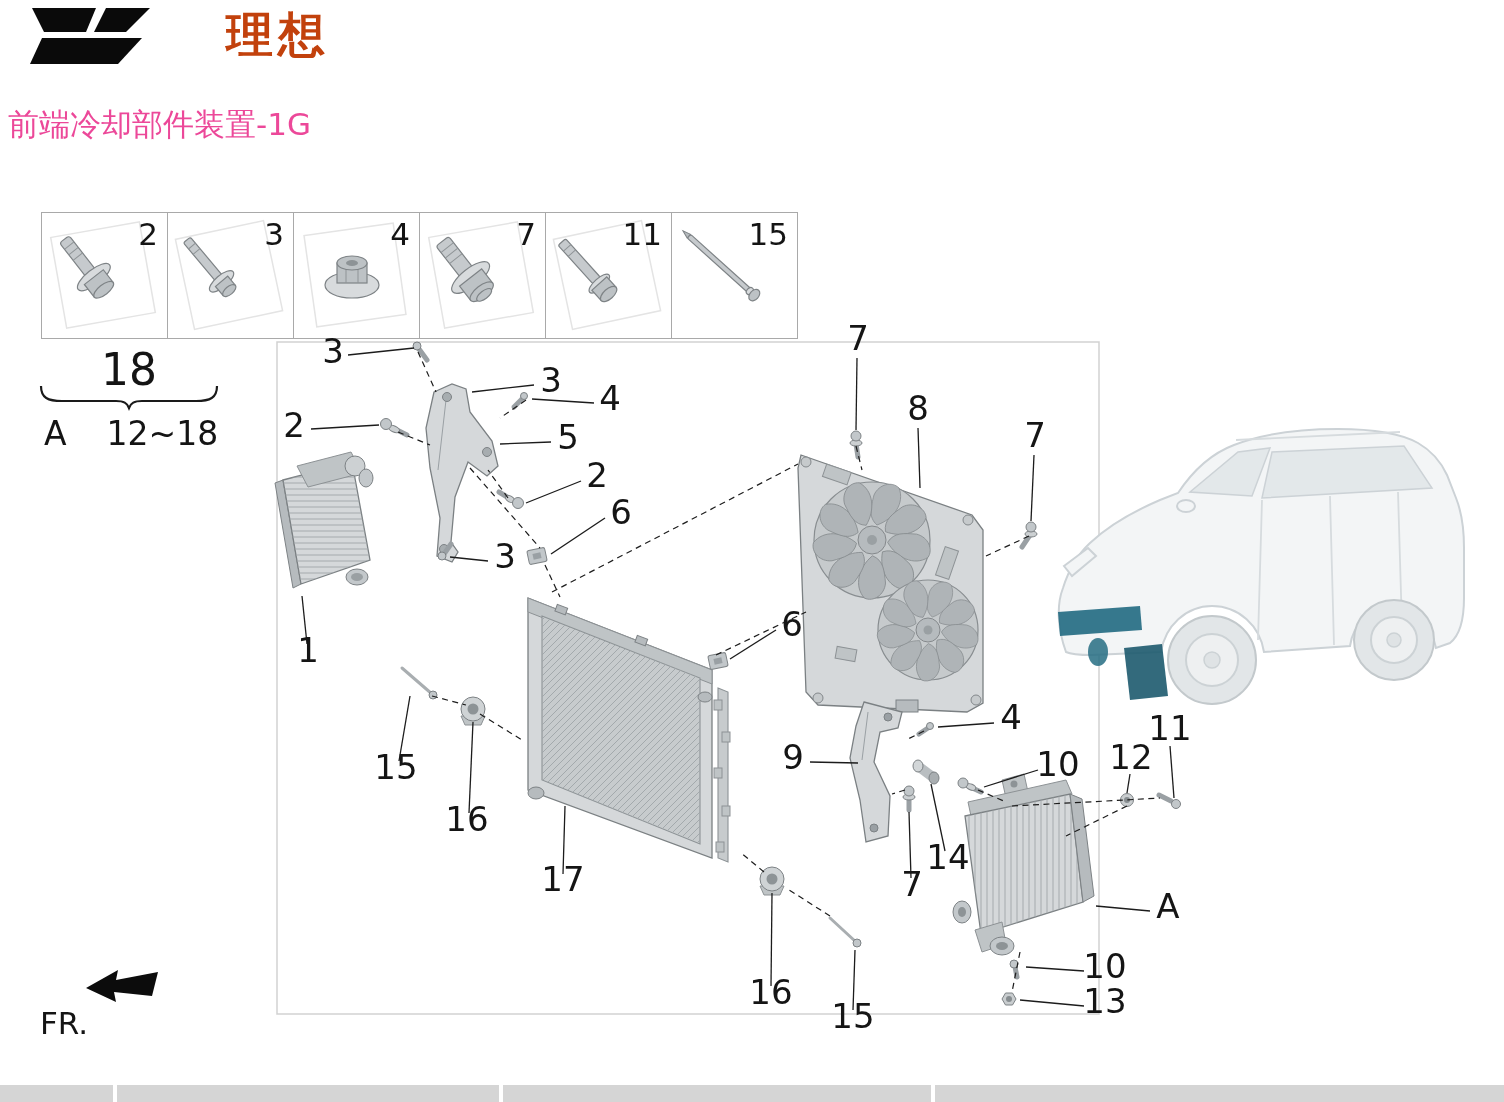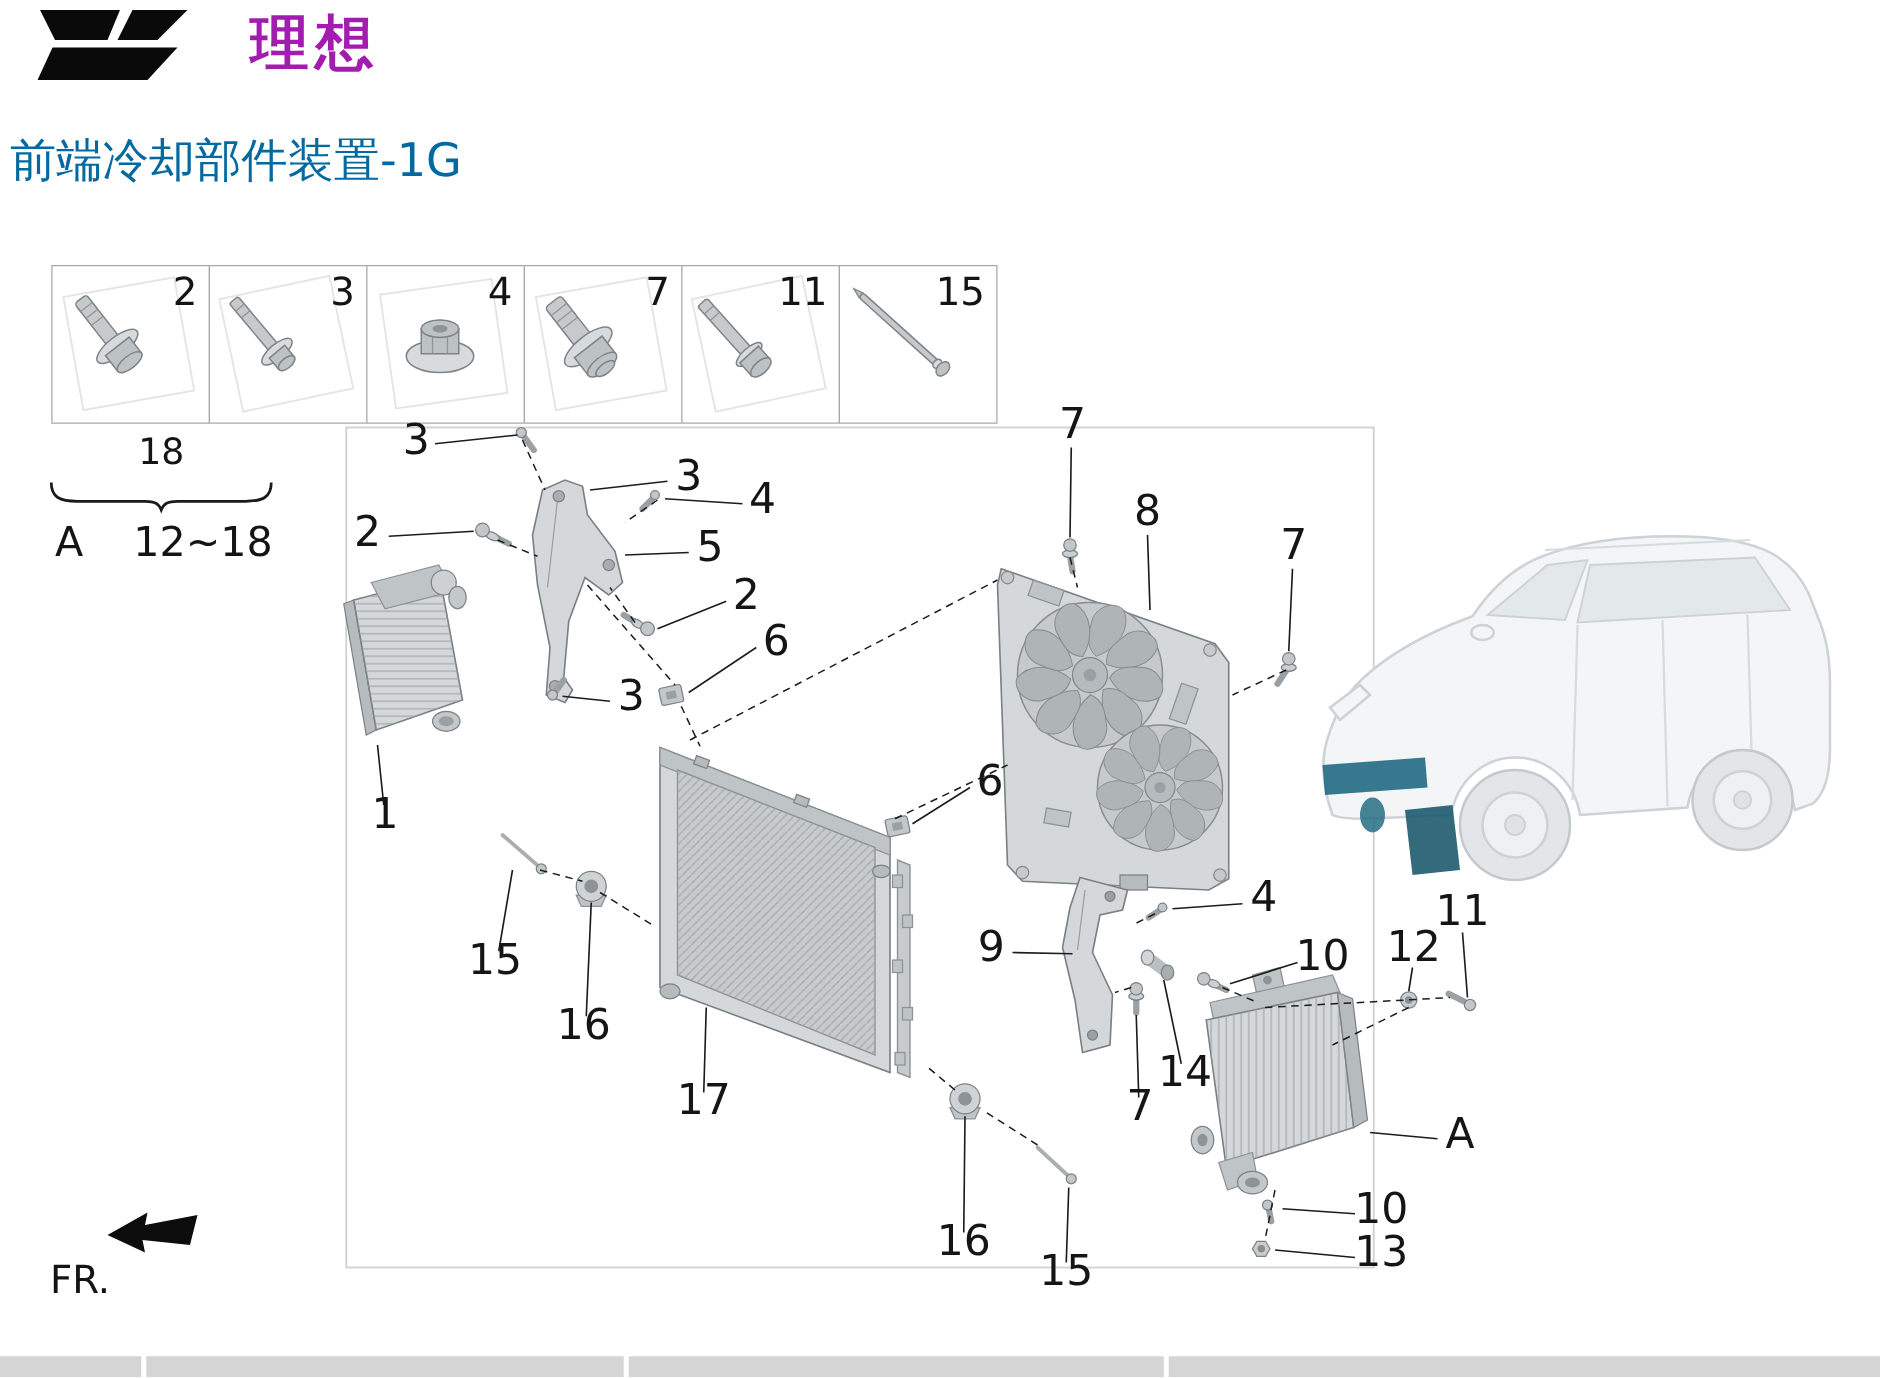--- a/index.html
+++ b/index.html
@@ -1,33 +1,33 @@
 <!DOCTYPE html>
 <html style="--highlight: #266d83; --highlight-dark: #1d5a6e;"><head>
 <meta charset="utf-8">
 <style>
   html,body{margin:0;padding:0;background:#ffffff;}
   .page{position:relative;width:1504px;height:1102px;background:#fff;overflow:hidden;
         font-family:"DejaVu Sans","Liberation Sans",sans-serif;color:#141414;}
   
   .logo{position:absolute;left:30px;top:6px;display:flex;align-items:flex-start;gap:20px;}
-  .logo-text{font-size:47px;font-weight:700;letter-spacing:5px;color:#a21caf;line-height:58px;}
-  .title{position:absolute;left:8px;top:104px;font-size:37px;color:#0369a1;}
+  .logo-text{font-size:47px;font-weight:700;letter-spacing:5px;color:#c2410c;line-height:58px;margin-left:26px;}
+  .title{position:absolute;left:8px;top:104px;font-size:31px;color:#ec4899;}
   
   .fstrip{position:absolute;left:42px;top:212px;display:flex;}
   .fbox{width:125px;height:125px;border:1px solid #a9a9a9;margin-left:-1px;position:relative;background:#fff;}
   .fnum{position:absolute;top:3px;right:9px;font-size:31px;color:#141414;}
   .ficon{position:absolute;left:0;top:0;}
   .ghostframe{fill:none;stroke:#e4e4e4;stroke-width:1.5;}
   .mshaft{fill:#c6cacd;stroke:#7e8386;stroke-width:1.2;}
   .mwash{fill:#d8dbdd;stroke:#7e8386;stroke-width:1.2;}
   .mhead{fill:#bdc2c5;stroke:#7e8386;stroke-width:1.2;}
   .mline{stroke:#8f9497;stroke-width:1;fill:none;}
   
-  .kitnum{position:absolute;left:40px;top:344px;width:178px;text-align:center;font-size:29px;}
+  .kitnum{position:absolute;left:40px;top:344px;width:178px;text-align:center;font-size:44px;}
   .bracewrap{position:absolute;left:38px;top:384px;}
   .kitrefs{position:absolute;left:44px;top:414px;font-size:33px;display:flex;gap:40px;}
   
   .diagram-svg{position:absolute;left:0;top:0;}
   .co{font-size:34px;fill:#151515;text-anchor:middle;}
   .fr{font-size:31px;fill:#141414;}
   .ln{stroke:#1c1c1c;stroke-width:1.3;fill:none;}
   .dln{stroke:#1c1c1c;stroke-width:1.2;fill:none;stroke-dasharray:6 4.5;}
   .frame{fill:none;stroke:#d2d2d2;stroke-width:1.5;}
   .bshaft{stroke:#9aa0a4;stroke-width:5;stroke-linecap:round;fill:none;}

